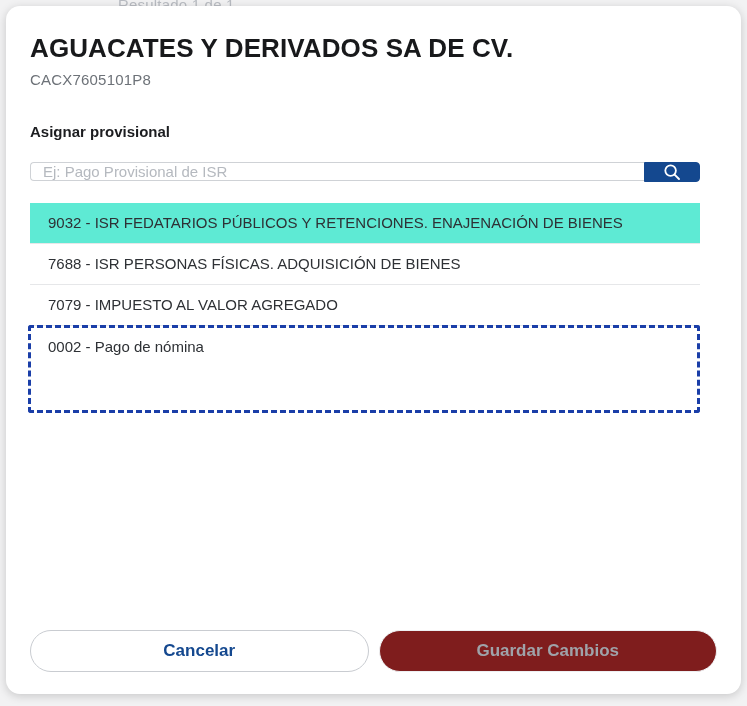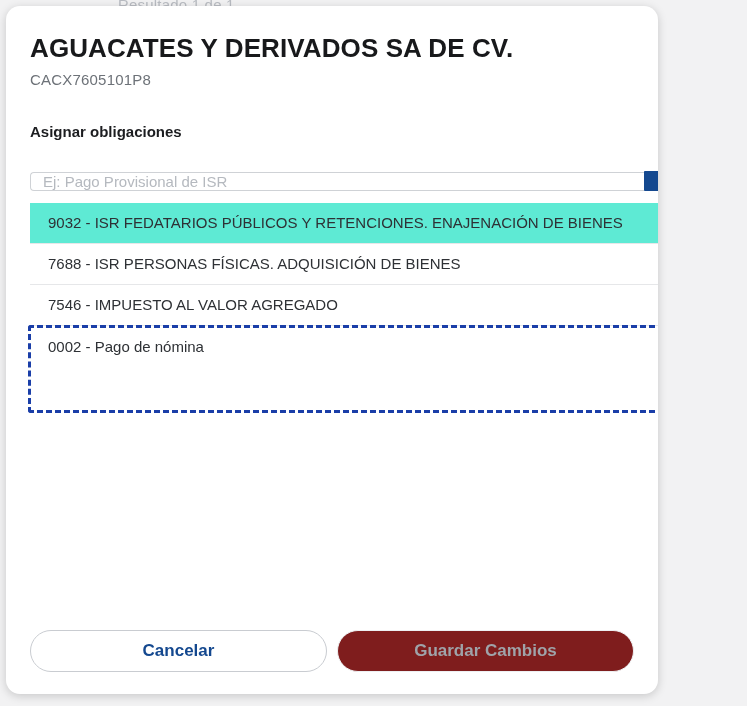--- a/index.html
+++ b/index.html
@@ -30,21 +30,21 @@
     font-size: 15px;
     color: #b9bcc2;
     letter-spacing: 0.2px;
     white-space: nowrap;
   }
 
   .modal {
     position: absolute;
     left: 6px;
     top: 6px;
-    width: 652px;
+    width: 735px;
     height: 688px;
     background: #ffffff;
     border-radius: 14px;
     box-shadow: 0 2px 10px rgba(0,0,0,0.18);
     box-sizing: border-box;
     overflow: hidden;
   }
 
   .modal-inner {
     position: absolute;
@@ -71,21 +71,21 @@
 
   .field-label {
     font-size: 15px;
     font-weight: bold;
     color: #1c1d20;
     margin: 35px 0 0 0;
   }
 
   .search-row {
     display: flex;
-    align-items: flex-end;
+    align-items: center;
     margin-top: 13px;
     height: 38px;
     width: 670px;
   }
 
   .search-input {
     flex: 1 1 auto;
     border: 1px solid #cfd2d6;
     border-right: none;
     border-radius: 4px 0 0 4px;
@@ -191,38 +191,38 @@
 <div class="page">
 
   <div class="bg-ghost-text">Resultado 1 de 1</div>
 
   <div class="modal">
     <div class="modal-inner">
 
       <h1 class="title">AGUACATES Y DERIVADOS SA DE CV.</h1>
       <div class="subtitle">CACX7605101P8</div>
 
-      <div class="field-label">Asignar obligaciones</div>
+      <div class="field-label">Asignar provisional</div>
 
       <div class="search-row">
         <input class="search-input" type="text" value="" placeholder="Ej: Pago Provisional de ISR" style="">
         <div class="search-btn">
           <span>
             <svg width="18" height="18" viewBox="0 0 18 18" fill="none" aria-hidden="true">
               <circle cx="7.6" cy="7.6" r="5.3" stroke="#ffffff" stroke-width="1.8"></circle>
               <line x1="11.6" y1="11.6" x2="16" y2="16" stroke="#ffffff" stroke-width="1.9" stroke-linecap="round"></line>
             </svg>
           </span>
         </div>
       </div>
 
       <div class="results">
         <div class="result-item shaded sep">9032 - ISR FEDATARIOS PÚBLICOS Y RETENCIONES. ENAJENACIÓN DE BIENES</div>
         <div class="result-item sep">7688 - ISR PERSONAS FÍSICAS. ADQUISICIÓN DE BIENES</div>
-        <div class="result-item sep">7546 - IMPUESTO AL VALOR AGREGADO</div>
+        <div class="result-item sep">7079 - IMPUESTO AL VALOR AGREGADO</div>
         <div class="result-item">0002 - Pago de nómina</div>
         <div class="highlight-box"></div>
       </div>
 
       <div class="footer">
         <div class="btn btn-cancel">Cancelar</div>
         <div class="btn btn-save">Guardar Cambios</div>
       </div>
 
     </div>

